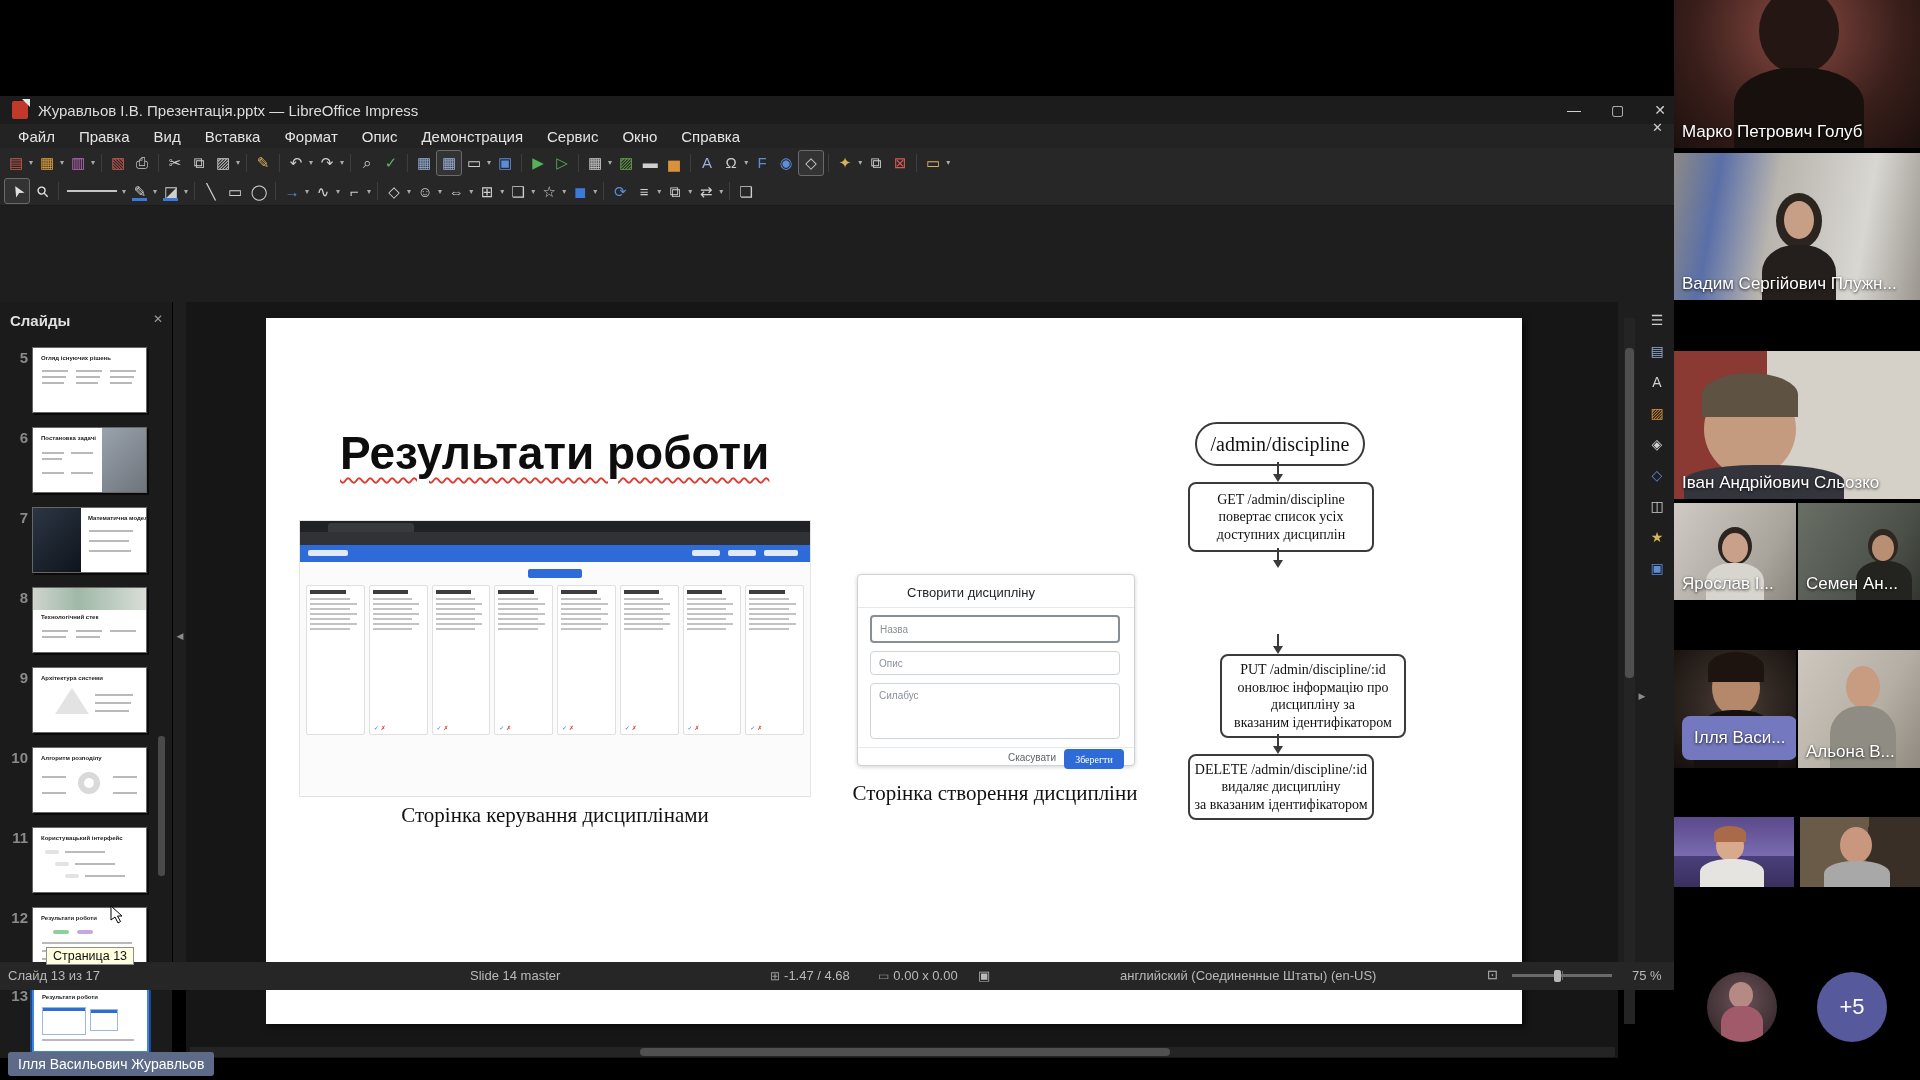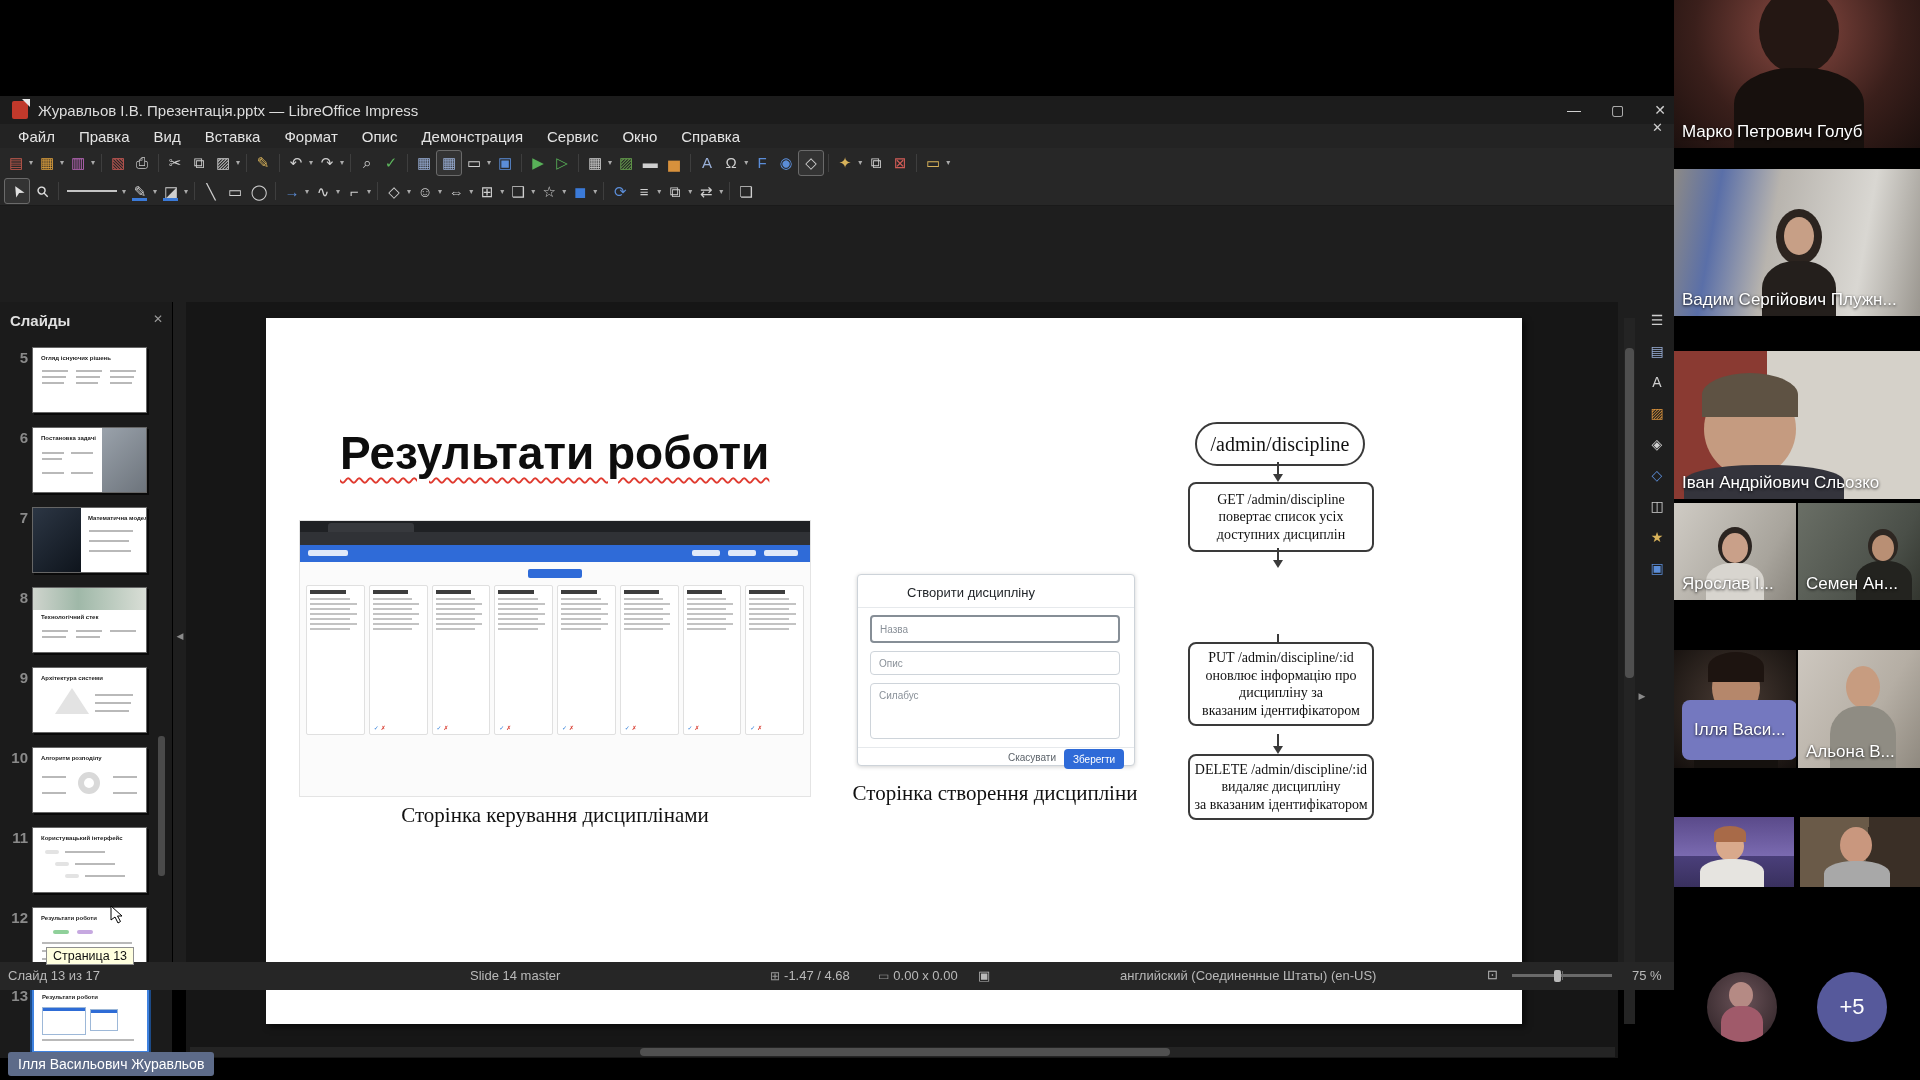--- a/index.html
+++ b/index.html
@@ -74,21 +74,21 @@
   
   #form{position:absolute;left:591px;top:256px;width:276px;height:190px;background:#fff;border:1px solid #cdd3d9;border-radius:4px;box-shadow:0 1px 4px rgba(0,0,0,.18);}
   #form-title{position:absolute;left:14px;top:10px;font-size:13px;color:#212529;margin-left:35px;}
   #form-div1{position:absolute;left:0;top:32px;width:100%;height:1px;background:#e6e9ec;}
   .ffield{position:absolute;left:12px;width:250px;border:1px solid #ced4da;border-radius:4px;color:#8a9199;font-size:10px;padding:0 8px;box-sizing:border-box;display:flex;align-items:center;background:#fff;}
   #f-name{top:40px;height:28px;border:2px solid #868e96;}
   #f-desc{top:76px;height:24px;}
   #f-syl{top:108px;height:56px;align-items:flex-start;padding-top:6px;}
   #form-div2{position:absolute;left:0;top:172px;width:100%;height:1px;background:#e6e9ec;}
   #f-cancel{position:absolute;right:78px;top:177px;font-size:10px;color:#5c636a;}
-  #f-save{position:absolute;right:10px;top:174px;width:60px;height:20px;background:#2f6bd8;border-radius:4px;color:#fff;font-size:10px;display:flex;align-items:center;justify-content:center;}
+  #f-save{position:absolute;right:10px;top:174px;width:60px;height:20px;background:#2f6bd8;border-radius:4px;color:#fff;font-size:10px;display:flex;align-items:center;justify-content:center;font-family:Liberation Serif, serif;}
 
   
   .fl{font-family:"Liberation Serif",serif;color:#111;}
   #fl-start{position:absolute;left:929px;top:104px;width:166px;height:40px;border:2px solid #3a3a3a;border-radius:22px;display:flex;align-items:center;justify-content:center;font-size:20px;background:#fff;}
   .fbox{position:absolute;left:922px;width:182px;border:2px solid #3a3a3a;border-radius:8px;background:#fff;
         display:flex;align-items:center;justify-content:center;text-align:center;font-size:14px;line-height:1.25;white-space:pre-line;}
   .farrow{position:absolute;left:1011px;width:2px;background:#3a3a3a;}
   .fhead{position:absolute;left:1007px;width:0;height:0;border-left:5px solid transparent;border-right:5px solid transparent;border-top:8px solid #3a3a3a;}
 
   #paragraph{position:absolute;left:67px;top:590px;width:1105px;font-size:21px;line-height:33px;color:#1c1c1c;
@@ -120,30 +120,30 @@
   
   #presenter{left:8px;top:1052px;background:#5d6b89;color:#fff;font-size:14px;padding:4px 10px;border-radius:3px;}
 
   
   #share-close{left:1652px;top:120px;color:#cfcfcf;font-size:13px;}
 
   
   #vsb{left:1674px;top:0;width:246px;height:1080px;background:#000;}
   .tile{position:absolute;overflow:hidden;background:#111;}
   .pname{position:absolute;left:8px;bottom:6px;color:#fff;font-size:17px;text-shadow:0 1px 3px rgba(0,0,0,.9);white-space:nowrap;}
-  .pname.pill{background:#7478bf;padding:20px 12px;border-radius:8px;bottom:8px;}
+  .pname.pill{background:#7478bf;padding:12px 12px;border-radius:8px;bottom:8px;}
   .person{position:absolute;}
   .person .head{position:absolute;border-radius:50%;}
   .person .torso{position:absolute;border-radius:45% 45% 0 0;}
   .circle-tile{position:absolute;border-radius:50%;overflow:hidden;}
   #t11{background:#56599b;display:flex;align-items:center;justify-content:center;color:#fff;font-size:22px;}
 
   
   #t1{background:radial-gradient(circle at 50% 20%,#8a4a42,#3a1f1b 60%,#1c100e);}
-  #t2{background:linear-gradient(100deg,#8d8a86 0%,#5a6fa8 18%,#b8b4ae 40%,#d9d7d2 75%,#9a968f 100%);margin-top:16px;}
+  #t2{background:linear-gradient(100deg,#8d8a86 0%,#5a6fa8 18%,#b8b4ae 40%,#d9d7d2 75%,#9a968f 100%);}
   #t3{background:linear-gradient(90deg,#8a3a32 0 38%,#d5d1c9 38% 100%);margin-top:44px;}
   #t4{background:linear-gradient(120deg,#cfcbc4,#a8a49c 70%,#8a867e);}
   #t5{background:linear-gradient(120deg,#6a6f66,#4a4f48 70%,#33362f);}
   #t6{background:radial-gradient(circle at 50% 45%,#4a3c35,#241d19 70%,#140f0d);}
   #t7{background:linear-gradient(120deg,#cdc7bf,#b5aea4 60%,#8f897f);}
   #t8{background:linear-gradient(#5a4a8a,#7a6ab0 55%,#4a3f7a 56%,#39305e);}
   #t9{background:linear-gradient(95deg,#6a5a48 0 55%,#3a2f26 55% 100%);}
   #t10{background:radial-gradient(circle at 50% 40%,#6a5258,#3a2c30 75%);}
 </style>
 </head>
@@ -638,21 +638,21 @@
         <div id="fl-start" class="fl">/admin/discipline</div>
         <div class="farrow" style="top:144px;height:14px;"></div>
           <div class="fhead" style="top:156px;"></div>
         <div class="fbox fl" style="top:164px;height:66px;">GET /admin/discipline
 повертає список усіх
 доступних дисциплін</div>
         <div class="farrow" style="top:230px;height:14px;"></div>
           <div class="fhead" style="top:242px;"></div>
         <div class="farrow" style="top:316px;height:14px;"></div>
           <div class="fhead" style="top:328px;"></div>
-        <div class="fbox fl" style="top:324px;height:80px;">PUT /admin/discipline/:id
+        <div class="fbox fl" style="top:336px;height:80px;margin-left:32px;">PUT /admin/discipline/:id
 оновлює інформацію про
 дисципліну за
 вказаним ідентифікатором</div>
         <div class="farrow" style="top:416px;height:14px;"></div>
           <div class="fhead" style="top:428px;"></div>
         <div class="fbox fl" style="top:436px;height:62px;">DELETE /admin/discipline/:id
 видаляє дисципліну
 за вказаним ідентифікатором</div>
 
       </div>

